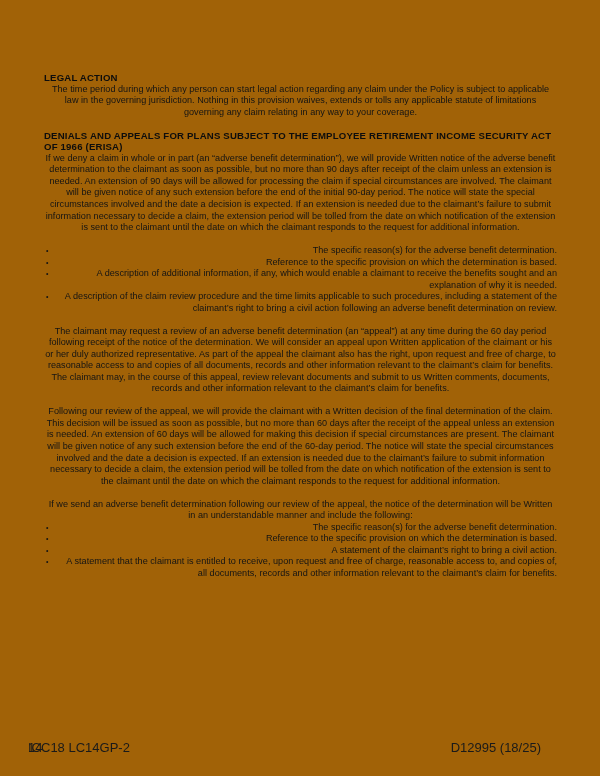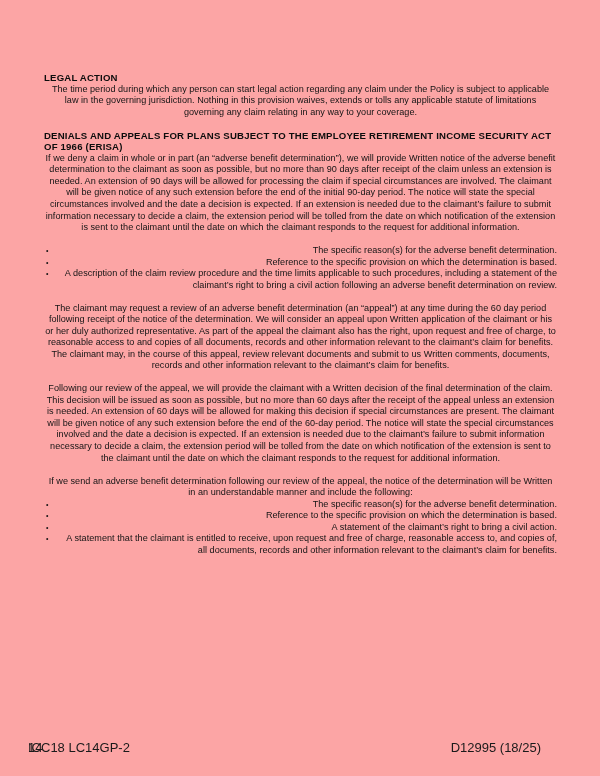--- a/index.html
+++ b/index.html
@@ -15,21 +15,21 @@
     color: #111111;
     -webkit-font-smoothing: antialiased;
   }
 
   .page {
     position: absolute;
     left: 0;
     top: 0;
     width: 600px;
     height: 776px;
-    background: #fca5a5;
+    background: #a16207;
     overflow: hidden;
   }
 
   .content {
     position: absolute;
     left: 44px;
     top: 72px;
     width: 513px;
   }
 
@@ -131,20 +131,24 @@
       <li>
         <span class="bullet-glyph">•</span>
         <span>The specific reason(s) for the adverse benefit determination.</span>
       </li>
       <li>
         <span class="bullet-glyph">•</span>
         <span>Reference to the specific provision on which the determination is based.</span>
       </li>
       <li>
         <span class="bullet-glyph">•</span>
+        <span>A description of additional information, if any, which would enable a claimant to receive the benefits sought and an explanation of why it is needed.</span>
+      </li>
+      <li>
+        <span class="bullet-glyph">•</span>
         <span>A description of the claim review procedure and the time limits applicable to such procedures, including a statement of the claimant’s right to bring a civil action following an adverse benefit determination on review.</span>
       </li>
     </ul>
 
     <div class="para-gap"></div>
 
     <p class="body-text">The claimant may request a review of an adverse benefit determination (an “appeal”) at any time during the 60 day period following receipt of the notice of the determination.  We will consider an appeal upon Written application of the claimant or his or her duly authorized representative.  As part of the appeal the claimant also has the right, upon request and free of charge, to reasonable access to and copies of all documents, records and other information relevant to the claimant’s claim for benefits.  The claimant may, in the course of this appeal, review relevant documents and submit to us Written comments, documents, records and other information relevant to the claimant’s claim for benefits.</p>
 
     <div class="para-gap"></div>
 

